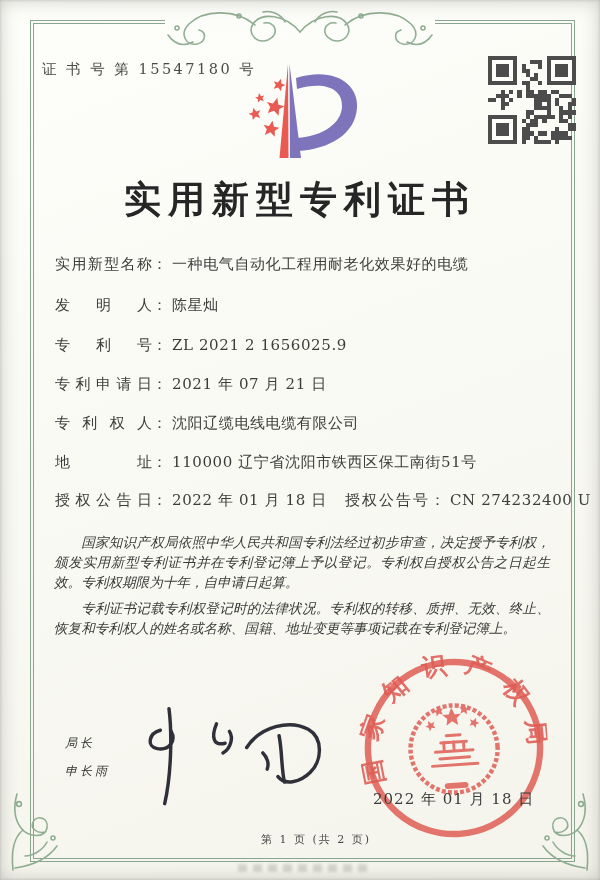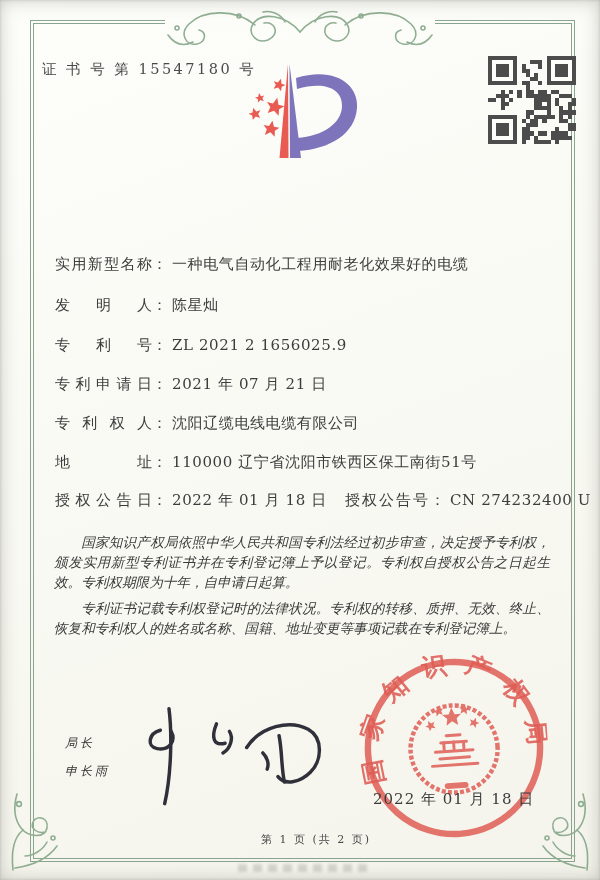--- a/index.html
+++ b/index.html
@@ -236,20 +236,21 @@
         <rect x="2" y="2" width="3" height="3"></rect>
         <rect x="14" y="0" width="7" height="7"></rect>
         <rect x="15" y="1" width="5" height="5" fill="#fdfdfa"></rect>
         <rect x="16" y="2" width="3" height="3"></rect>
         <rect x="0" y="14" width="7" height="7"></rect>
         <rect x="1" y="15" width="5" height="5" fill="#fdfdfa"></rect>
         <rect x="2" y="16" width="3" height="3"></rect>
       </g>
   </svg>
 
+  <h1 class="title">实用新型专利证书</h1>
 
   <div class="frow r0">
     <span class="f-label">实用新型名称</span><span class="f-colon">：</span><span class="f-value">一种电气自动化工程用耐老化效果好的电缆</span>
   </div>
   <div class="frow r1">
     <span class="f-label">发明人</span><span class="f-colon">：</span><span class="f-value">陈星灿</span>
   </div>
   <div class="frow r2">
     <span class="f-label">专利号</span><span class="f-colon">：</span><span class="f-value">ZL 2021 2 1656025.9</span>
   </div>

